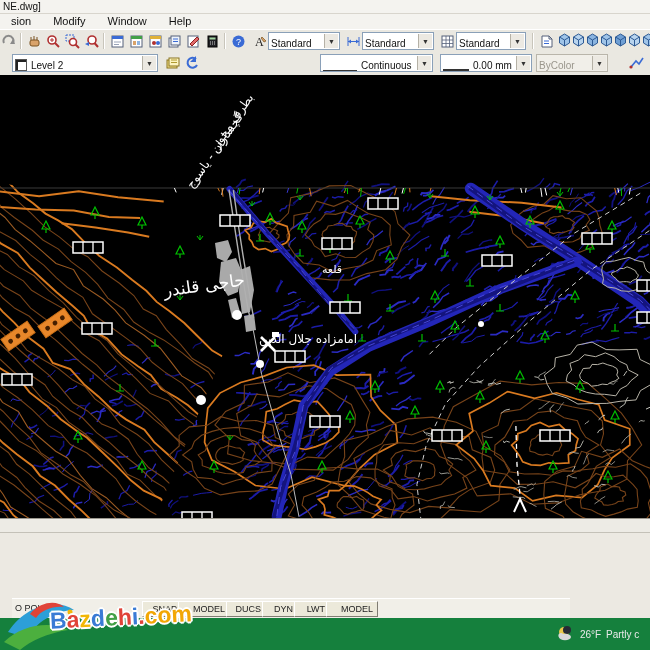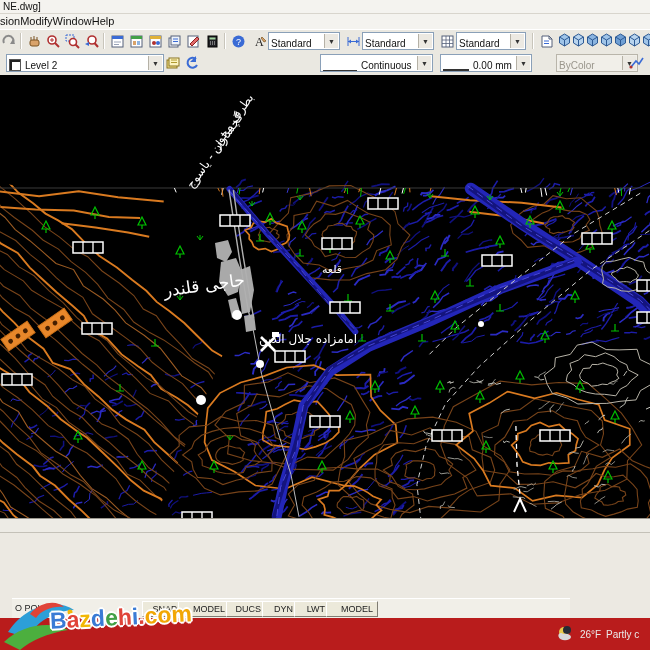--- a/index.html
+++ b/index.html
@@ -2,21 +2,21 @@
 <html><head>
 <meta charset="utf-8">
 <style>
   html,body{margin:0;padding:0;}
   body{width:650px;height:650px;overflow:hidden;font-family:"Liberation Sans",sans-serif;background:#000;}
   .abs{position:absolute;}
   #win{position:relative;width:650px;height:650px;background:#ece9e2;}
   
   #titlebar{left:0;top:0;width:650px;height:14px;background:#f4f3ef;border-bottom:1px solid #d8d5cd;font-size:10px;color:#111;line-height:14px;padding-left:3px;box-sizing:border-box;}
   #menubar{left:0;top:14px;width:650px;height:15px;background:#f4f3ef;font-size:11px;color:#111;display:flex;align-items:center;gap:0;}
-  .menuitem{padding:0 0;line-height:15px;}
+  .menuitem{padding:0 11px;line-height:15px;}
   
   #tb1{left:0;top:29px;width:650px;height:22px;background:#eae8e1;border-top:1px solid #fff;border-bottom:1px solid #d6d3ca;}
   #tb2{left:0;top:51px;width:650px;height:24px;background:#eae8e1;border-bottom:1px solid #cfccc2;}
   .tbtn{width:18px;height:18px;top:2px;display:flex;align-items:center;justify-content:center;}
   .sep{width:1px;background:#c8c5bb;top:3px;height:16px;border-right:1px solid #fff;}
   .combo{height:18px;background:#fff;border:1px solid #8aa0b8;font-size:10px;color:#111;display:flex;align-items:flex-end;padding:0 2px;box-sizing:border-box;}
   .combo .val{white-space:nowrap;overflow:hidden;}
   .carrow{position:absolute;right:1px;top:1px;bottom:1px;width:13px;background:#ece9e2;border-left:1px solid #b5b1a6;display:flex;align-items:center;justify-content:center;font-size:7px;color:#333;}
   .lt-line{display:inline-block;width:34px;height:1px;background:#333;margin-right:4px;}
   .lw-line{display:inline-block;width:26px;height:2px;background:#333;margin-right:4px;}
@@ -24,21 +24,21 @@
   .lyr{display:inline-block;width:10px;height:10px;margin-right:4px;background:#fff;border:1px solid #555;box-shadow:inset 2px 2px 0 #222;}
   .grayed{color:#9a968c;background:#f1efe9;border-color:#b9b5aa;}
   
   #draw{left:0;top:75px;width:650px;height:443px;background:#000;}
   
   #hscroll{left:0;top:518px;width:650px;height:13px;background:#edebe5;border-top:1px solid #9a978e;border-bottom:1px solid #c4c1b8;}
   #cmd{left:0;top:531px;width:650px;height:67px;background:#fff;border-top:2px solid #b9b6ad;font-family:"Liberation Mono",monospace;font-size:10px;color:#3c3c3c;}
   #cmdline1{left:3px;top:22px;}
   #statusbar{left:0;top:598px;width:558px;height:20px;background:#f1efe8;border-top:1px solid #fff;font-size:9px;color:#222;margin-left:12px;}
   .sbtn{top:2px;height:14px;line-height:14px;padding:0 4px;background:#ece9da;border:1px solid;border-color:#fff #7f7c72 #7f7c72 #fff;text-align:right;}
-  #taskbar{left:0;top:618px;width:650px;height:32px;background:#b91c1c;}
+  #taskbar{left:0;top:618px;width:650px;height:32px;background:#15803d;}
   #weather{color:#e9e9e9;font-size:10px;}
   
   #wmark{left:0;top:592px;width:260px;height:58px;z-index:30;pointer-events:none;}
   #wmtext{left:50px;top:12px;font-size:23px;font-weight:bold;transform:rotate(-3deg);letter-spacing:0px;
     text-shadow:-2px 0 0 #fff,2px 0 0 #fff,0 -2px 0 #fff,0 2px 0 #fff,-1px -1px 0 #fff,1px 1px 0 #fff,-1px 1px 0 #fff,1px -1px 0 #fff;}
   svg{display:block;}
 </style>
 </head>
 <body>
 
@@ -205,21 +205,21 @@
           <path d="M1.5,5 l5,3 5,-3 M6.5,8 v6" fill="none" stroke="#2d5a94"></path>
         </svg>
       <svg width="13" height="16">
           <path d="M6.5,2 l5,3 v6 l-5,3 -5,-3 v-6 z" fill="#9fc4e8" stroke="#2d5a94"></path>
           <path d="M1.5,5 l5,3 5,-3 M6.5,8 v6" fill="none" stroke="#2d5a94"></path>
         </svg>
     </div>
   </div>
 
   <div id="tb2" class="abs">
-    <div class="combo abs" style="left:6px;top:3px;width:158px">
+    <div class="combo abs" style="left:12px;top:3px;width:146px">
       <span class="lyr"></span>
       <span class="val">Level 2</span>
       <span class="carrow">▼</span>
     </div>
     <div class="tbtn abs" style="left:164px;top:3px">
       <svg width="16" height="16">
           <rect x="2" y="5" width="10" height="8" fill="#f4e08a" stroke="#8a7420"></rect>
           <rect x="4" y="3" width="10" height="8" fill="#fdf4c0" stroke="#8a7420"></rect>
           <path d="M6,5 h6 M6,7.5 h6" stroke="#b09a30"></path>
         </svg>
@@ -233,21 +233,21 @@
     <div class="combo abs" style="left:320px;top:3px;width:113px">
       <span class="lt-line"></span>
       <span class="val">Continuous</span>
       <span class="carrow">▼</span>
     </div>
     <div class="combo abs" style="left:440px;top:3px;width:92px">
       <span class="lw-line"></span>
       <span class="val">0.00 mm</span>
       <span class="carrow">▼</span>
     </div>
-    <div class="combo grayed abs" style="left:556px;top:3px;width:82px">
+    <div class="combo grayed abs" style="left:536px;top:3px;width:72px">
       <span class="val">ByColor</span>
       <span class="carrow">▼</span>
     </div>
     <div class="tbtn abs" style="left:628px;top:3px">
       <svg width="16" height="16">
           <path d="M2,12 L7,6 L10,9 L14,3" fill="none" stroke="#3a6bd5" stroke-width="1.6"></path>
           <circle cx="2" cy="12" r="1.6" fill="#b03030"></circle>
         </svg>
     </div>
   </div>

